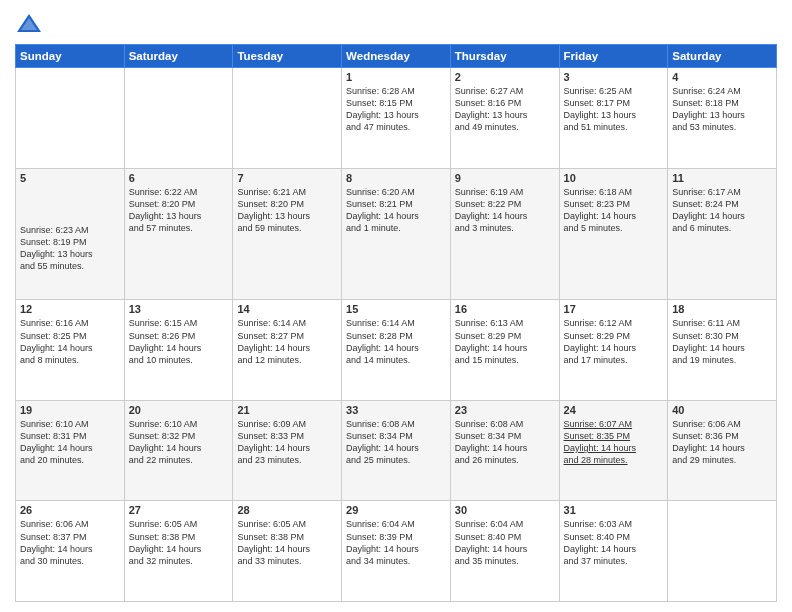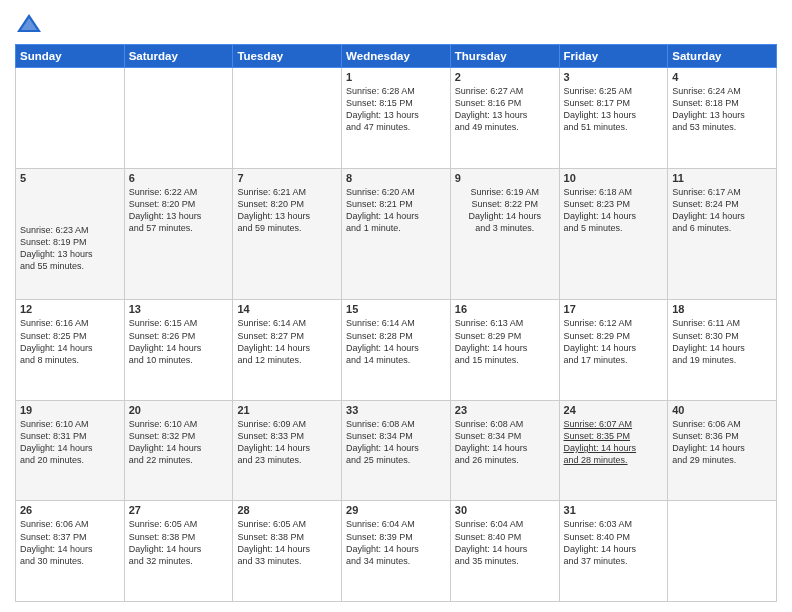--- a/index.html
+++ b/index.html
@@ -192,21 +192,21 @@
           </td>
           <td>
             <span class="day-number">8</span>
             <div class="day-info" style="white-space: pre-line;">Sunrise: 6:20 AM
 Sunset: 8:21 PM
 Daylight: 14 hours
 and 1 minute.</div>
           </td>
           <td>
             <span class="day-number">9</span>
-            <div class="day-info" style="white-space: pre-line; text-align: center;">Sunrise: 6:19 AM
+            <div class="day-info" style="white-space: pre-line;">Sunrise: 6:19 AM
 Sunset: 8:22 PM
 Daylight: 14 hours
 and 3 minutes.</div>
           </td>
           <td>
             <span class="day-number">10</span>
             <div class="day-info" style="white-space: pre-line;">Sunrise: 6:18 AM
 Sunset: 8:23 PM
 Daylight: 14 hours
 and 5 minutes.</div>

